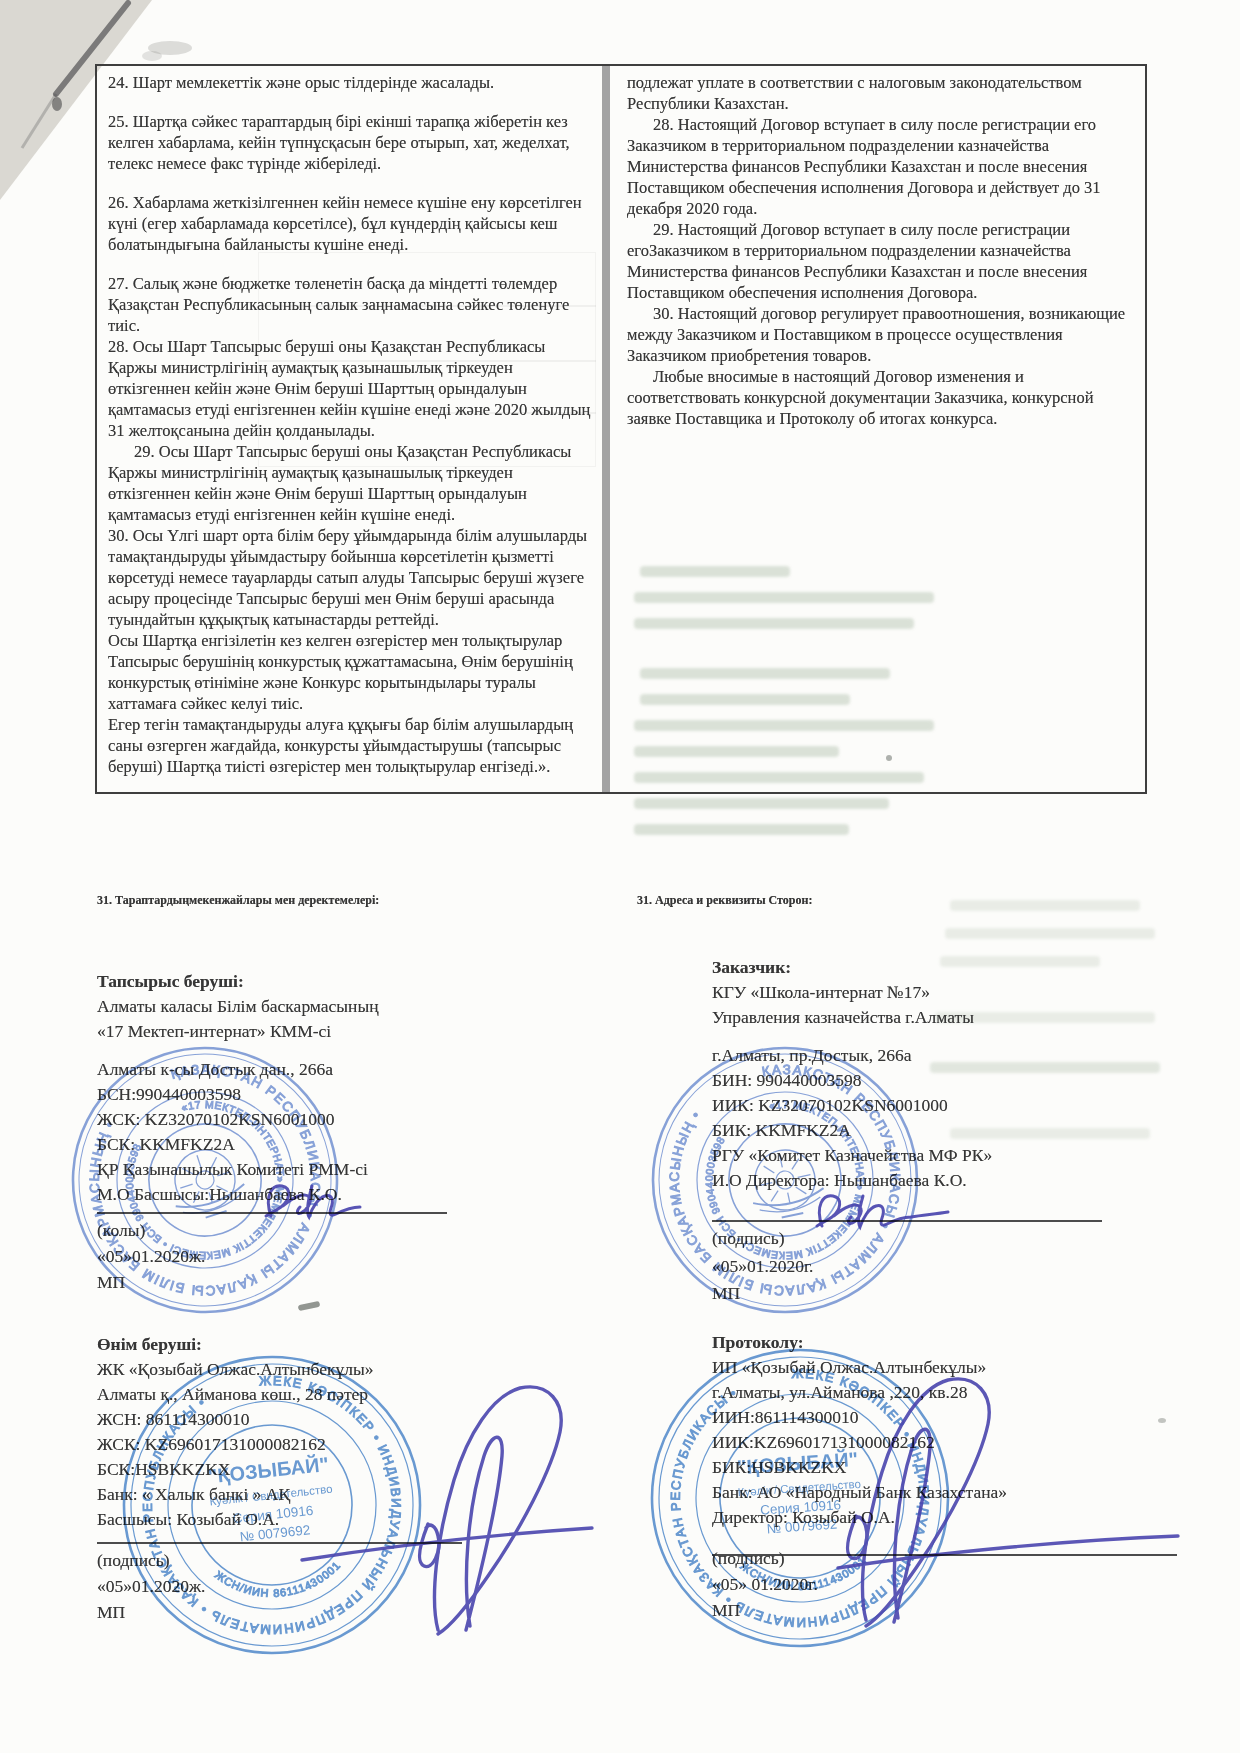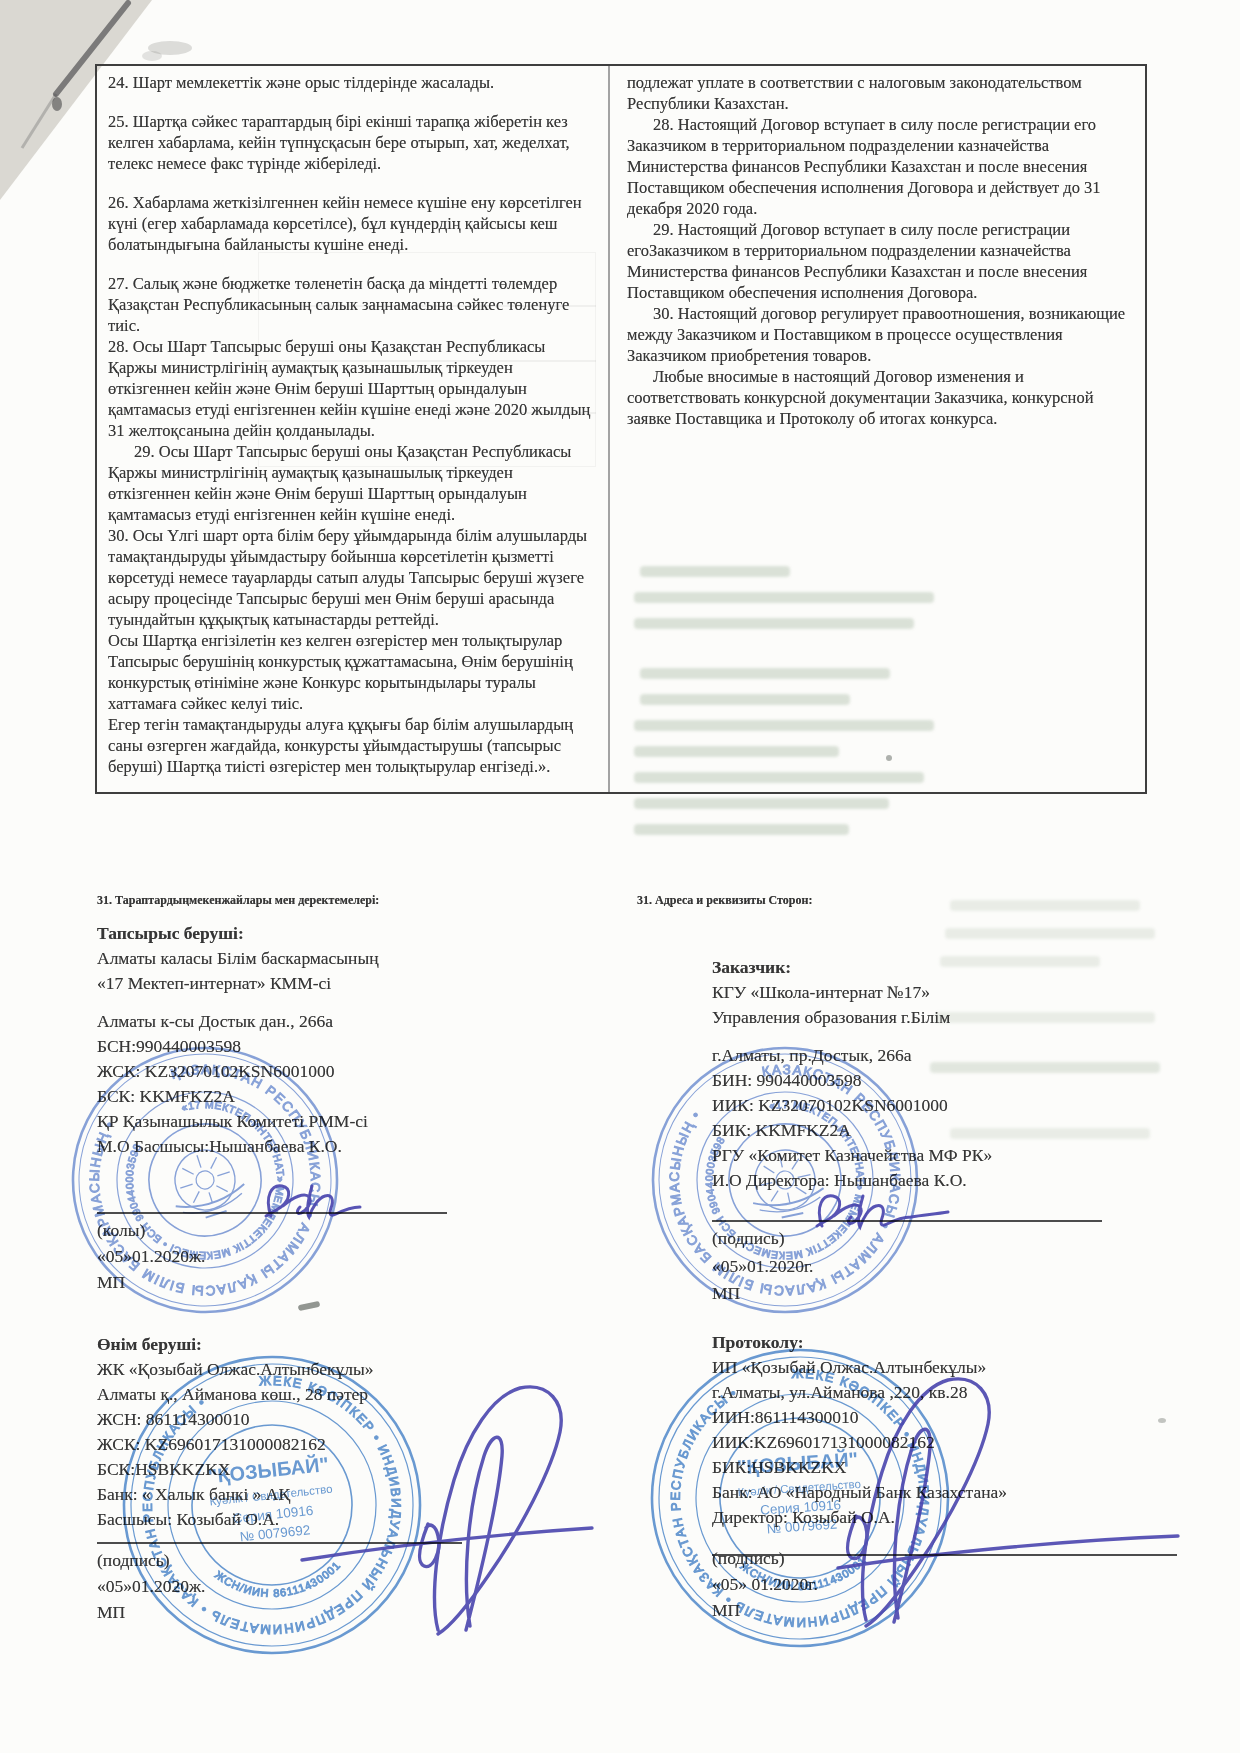--- a/index.html
+++ b/index.html
@@ -3,21 +3,21 @@
 <meta charset="utf-8">
 <style>
   html,body{margin:0;padding:0;background:#e9e9e7;}
   .page{position:relative;width:1240px;height:1753px;background:#fcfcfa;
         font-family:"Liberation Serif",serif;color:#363636;overflow:hidden;}
   .page *{box-sizing:border-box;}
 
   
   .contract-box{position:absolute;left:95px;top:64px;width:1052px;height:730px;
                 border:2px solid #3e3e3e;display:flex;overflow:hidden;}
-  .col-kk{width:513px;padding:6px 10px 0 11px;border-right:2px solid #a3a3a3;}
+  .col-kk{width:513px;padding:6px 10px 0 11px;border-right:8px solid #a3a3a3;}
   .col-ru{flex:1;padding:6px 14px 0 17px;}
   .contract-box p{margin:0;font-size:16.5px;line-height:21px;
                   text-shadow:0 0 .5px rgba(60,60,60,.55);}
   .sp{margin-bottom:18px !important;}
   .indent{text-indent:26px;}
 
   
   .section-heading{position:absolute;top:893px;left:97px;width:1085px;
                    font-weight:bold;font-size:12px;
                    text-shadow:0 0 .5px rgba(50,50,50,.6);}
@@ -102,40 +102,40 @@
   <div class="ghost faint" style="left:940px;top:956px;width:160px;"></div>
   <div class="ghost faint" style="left:935px;top:1012px;width:220px;"></div>
   <div class="ghost" style="left:930px;top:1062px;width:230px;opacity:.24;"></div>
   <div class="ghost faint" style="left:950px;top:1128px;width:200px;"></div>
 
   <div class="section-heading">
     <span>31. Тараптардыңмекенжайлары мен деректемелері:</span>
     <span class="ru-part">31. Адреса и реквизиты Сторон:</span>
   </div>
 
-  <div class="req" style="left:97px;top:921px;width:480px;">
+  <div class="req" style="left:97px;top:969px;width:480px;">
     <div class="title">Тапсырыс беруші:</div>
     <div>
         <div class="line">Алматы каласы Білім баскармасының</div>
         <div class="line">«17 Мектеп-интернат» КММ-сі</div>
         <div class="line"></div>
         <div class="line">Алматы к-сы Достык дан., 266а</div>
         <div class="line">БСН:990440003598</div>
         <div class="line">ЖСК:  KZ32070102KSN6001000</div>
         <div class="line">БСК: KKMFKZ2A</div>
         <div class="line">ҚР Қазынашылык Комитеті РММ-сі</div>
         <div class="line">М.О Басшысы:Нышанбаева К.О.</div>
       </div>
   </div>
 
   <div class="req" style="left:712px;top:955px;width:470px;">
     <div class="title">Заказчик:</div>
     <div>
         <div class="line">КГУ «Школа-интернат №17»</div>
-        <div class="line">Управления образования г.Білім</div>
+        <div class="line">Управления казначейства г.Алматы</div>
         <div class="line"></div>
         <div class="line">г.Алматы, пр.Достык, 266а</div>
         <div class="line">БИН: 990440003598</div>
         <div class="line">ИИК: KZ32070102KSN6001000</div>
         <div class="line">БИК: KKMFKZ2A</div>
         <div class="line">РГУ «Комитет Казначейства МФ РК»</div>
         <div class="line">И.О Директора: Нышанбаева К.О.</div>
       </div>
   </div>
 

